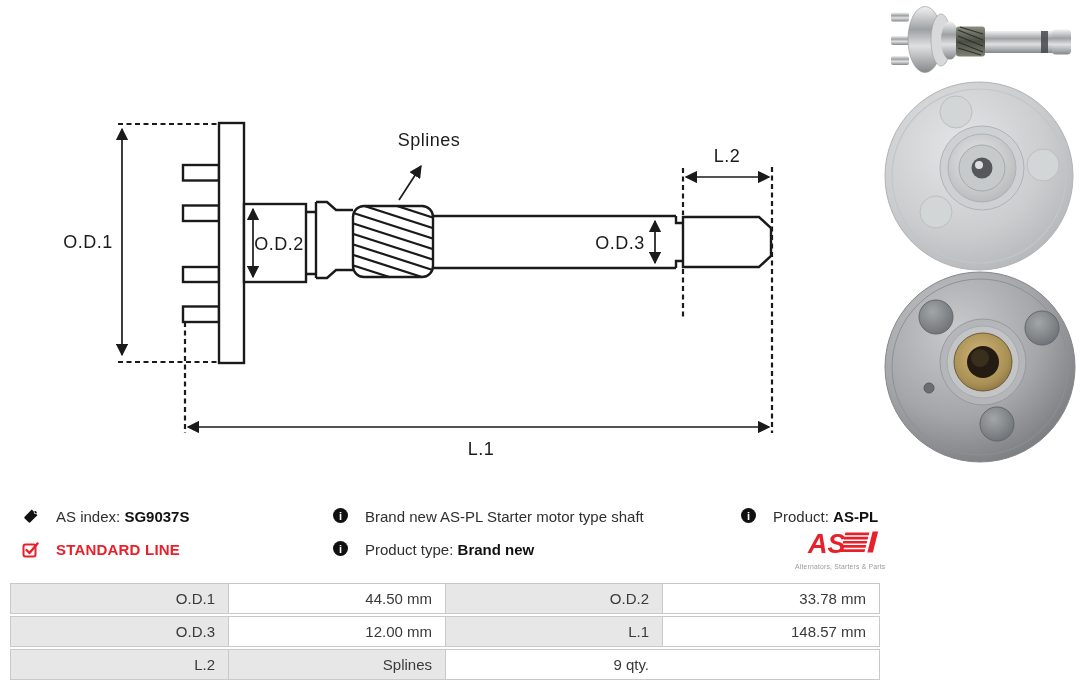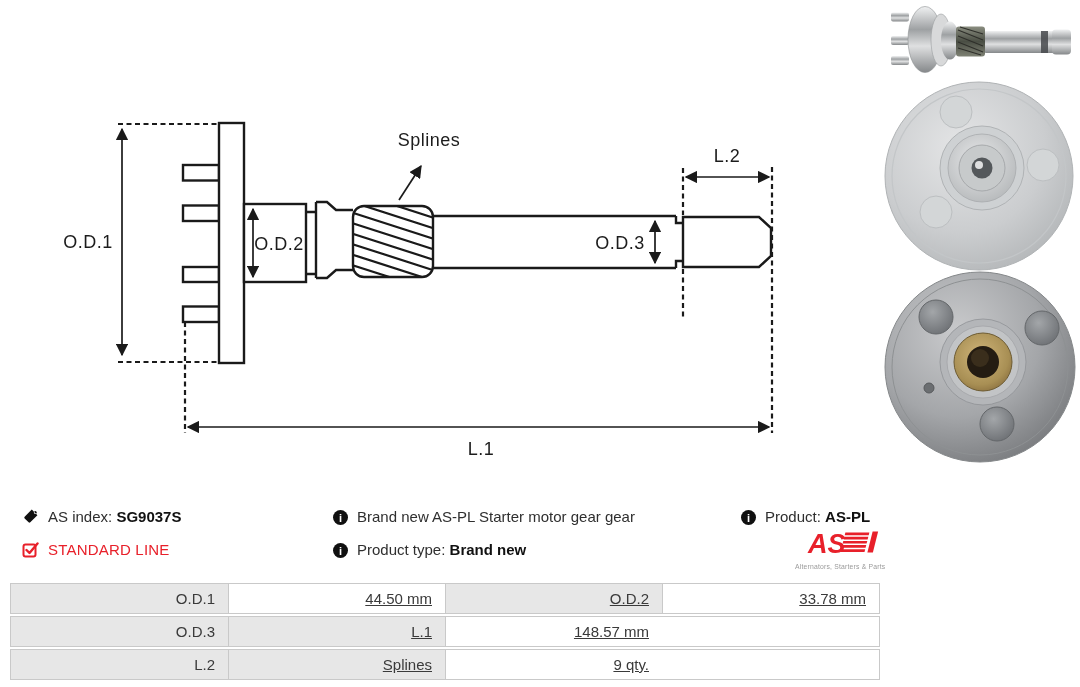--- a/index.html
+++ b/index.html
@@ -8,41 +8,41 @@
   svg text{font-family:"Liberation Sans",sans-serif;}
 
   
   #drawing{position:absolute;left:0;top:0;}
   .dimtxt{font-size:18px;fill:#1c1c1c;letter-spacing:.5px;}
 
   
   #photos{position:absolute;left:875px;top:0;}
 
   
-  .info-item{position:absolute;display:flex;align-items:flex-end;gap:9px;
+  .info-item{position:absolute;display:flex;align-items:flex-start;gap:17px;
              font-size:15px;color:#2f2f2f;white-space:nowrap;}
   .info-item b{color:#111;}
-  .badge-red{color:var(--red);font-weight:normal;letter-spacing:.2px;}
+  .badge-red{color:var(--red);font-weight:bold;letter-spacing:.2px;}
   .info-icon{display:inline-flex;width:15px;height:15px;border-radius:50%;
              background:#101010;color:#fff;font-size:11px;font-weight:bold;
              align-items:center;justify-content:center;flex:0 0 auto;font-style:normal;}
   .glyph-icon{display:inline-flex;width:17px;height:17px;align-items:center;justify-content:center;flex:0 0 auto;}
 
   
   #brand-logo{position:absolute;left:795px;top:530px;width:90px;text-align:center;}
   .logo-tagline{font-size:6.8px;color:#9a9a9a;margin-top:1px;letter-spacing:.2px;white-space:nowrap;}
 
   
   #spec-table{position:absolute;left:10px;top:583px;}
   .srow{display:grid;grid-template-columns:217px 217px 217px 217px;
         border:1px solid #c9c9c9;margin-bottom:2px;background:#fff;}
   .scell{height:29px;line-height:29px;font-size:15px;color:#3a3a3a;
          text-align:right;padding-right:13px;box-sizing:border-box;}
   .scell.lbl{background:#e7e7e7;}
-  .scell + .scell{border-left:1px solid #c9c9c9;text-decoration:underline;}
+  .scell + .scell{border-left:1px solid #c9c9c9;}
 </style>
 </head>
 <body>
 
 <div id="page" style="--red:#e8202a;">
 
   <svg id="drawing" width="820" height="480" viewBox="0 0 820 480">
     <defs>
       <marker id="ah" viewBox="0 0 10 10" refX="9" refY="5" markerWidth="7.5" markerHeight="7.5" orient="auto-start-reverse">
         <path d="M0,0 L10,5 L0,10 z" fill="#1a1a1a"></path>
@@ -197,21 +197,21 @@
     <span class="glyph-icon">
       <svg width="17" height="17" viewBox="0 0 16 16">
           <path fill="#111" d="M9.2 1.5 L14.5 6.8 L7.8 13.5 Q7 14.3 6.2 13.5 L2.5 9.8 Q1.7 9 2.5 8.2 Z M11.6 3.2 a1.3 1.3 0 1 0 1.9 1.9 a1.3 1.3 0 0 0 -1.9 -1.9 Z" fill-rule="evenodd"></path>
         </svg>
     </span>
     <span><span>AS index:</span>&nbsp;<b>SG9037S</b></span>
   </div>
 
   <div class="info-item" style="left:333px;top:508px;">
     <span class="info-icon">i</span>
-    <span>Brand new AS-PL Starter motor gear gear</span>
+    <span>Brand new AS-PL Starter motor type shaft</span>
   </div>
 
   <div class="info-item" style="left:741px;top:508px;">
     <span class="info-icon">i</span>
     <span><span>Product:</span>&nbsp;<b>AS-PL</b></span>
   </div>
 
   <div class="info-item" style="left:22px;top:541px;">
     <span class="glyph-icon">
       <svg width="17" height="17" viewBox="0 0 17 17" fill="none">
@@ -244,20 +244,21 @@
 
   <div id="spec-table">
     <div class="srow">
       <div class="scell lbl">O.D.1</div>
       <div class="scell">44.50 mm</div>
       <div class="scell lbl">O.D.2</div>
       <div class="scell">33.78 mm</div>
     </div>
     <div class="srow">
       <div class="scell lbl">O.D.3</div>
+      <div class="scell">12.00 mm</div>
       <div class="scell lbl">L.1</div>
       <div class="scell">148.57 mm</div>
     </div>
     <div class="srow">
       <div class="scell lbl">L.2</div>
       <div class="scell lbl">Splines</div>
       <div class="scell">9 qty.</div>
     </div>
   </div>
 

